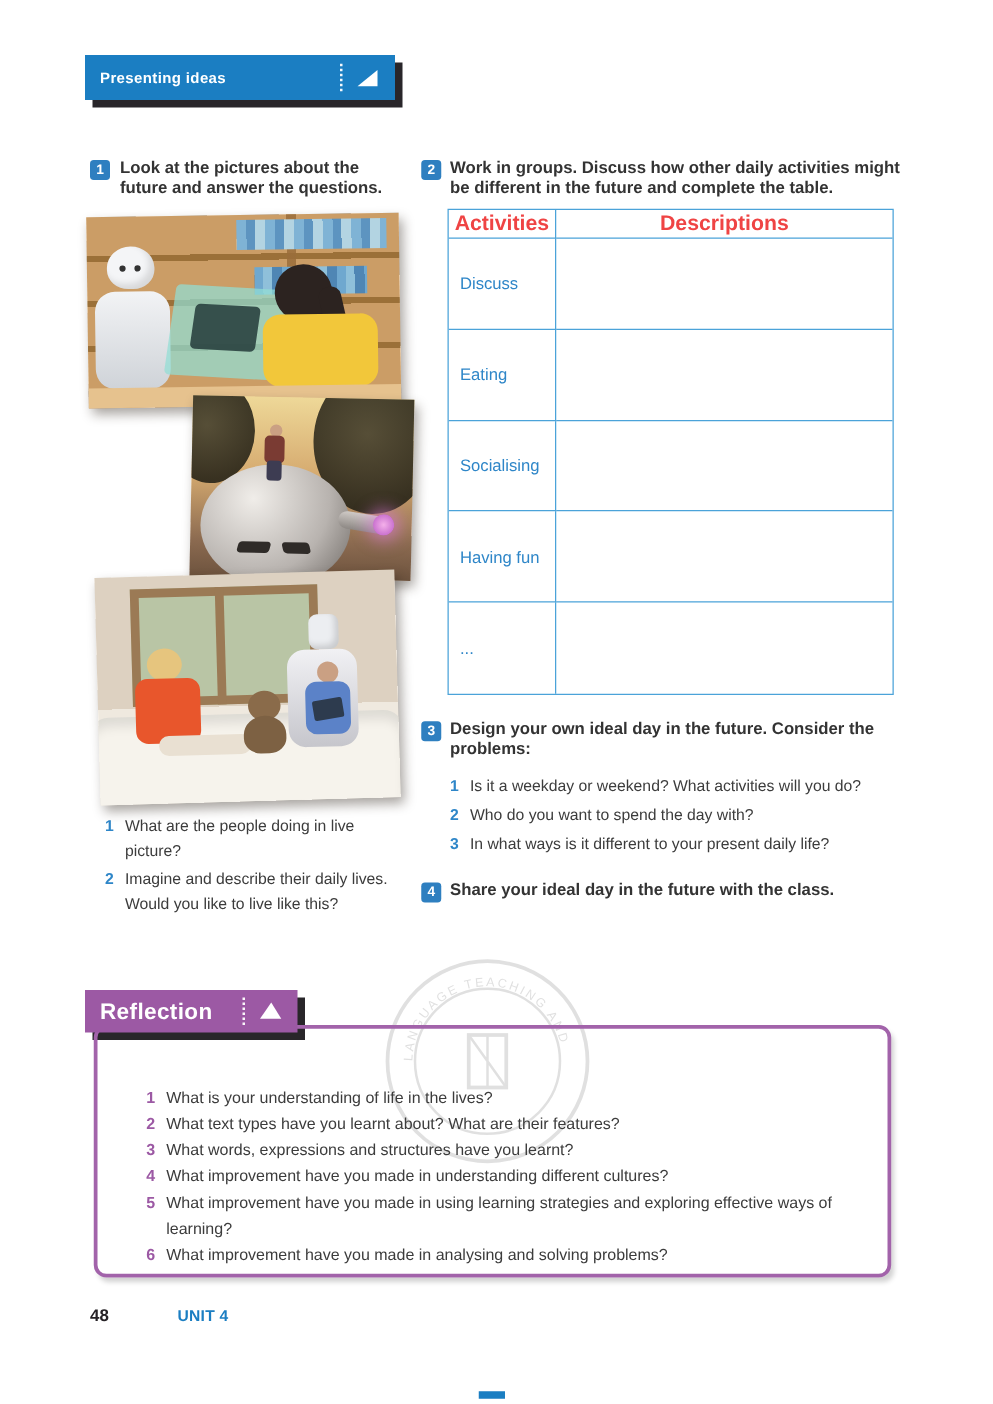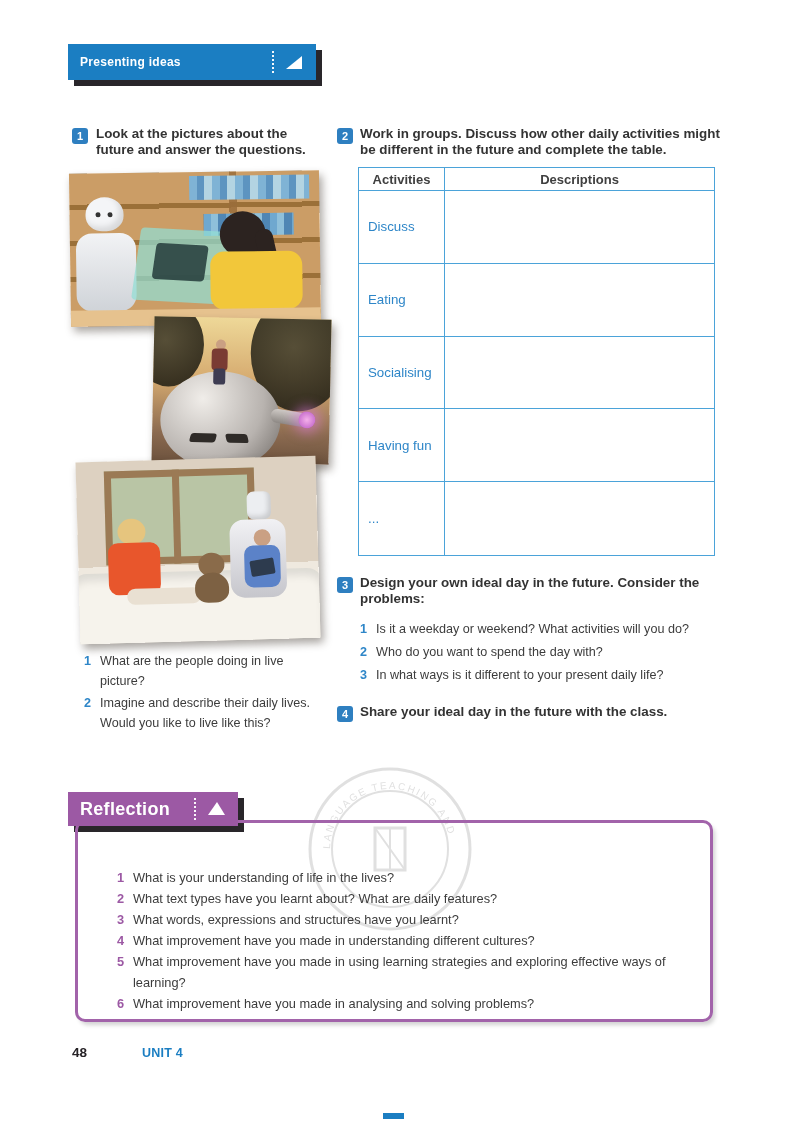--- a/index.html
+++ b/index.html
@@ -80,21 +80,21 @@
   #photo3 .teddy-head{left:120px;top:94px;width:26px;height:24px;background:#8a6b4a;border-radius:50%;}
   #photo3 .teddy-body{left:116px;top:114px;width:34px;height:30px;background:#7d6143;border-radius:50% 50% 40% 40%;}
 
   
   .tbl{position:absolute;left:358px;top:167px;width:357px;height:389px;box-sizing:border-box;
        border:1.5px solid #4ba3d9;display:grid;grid-template-columns:86px 1fr;grid-template-rows:23px repeat(5,1fr);}
   .tbl .cell{border-color:#4ba3d9;border-style:solid;border-width:0;box-sizing:border-box;}
   .tbl .c1{border-right-width:1.5px;}
   .tbl .rb{border-bottom-width:1.5px;}
   .tbl .hd{display:flex;align-items:center;justify-content:center;
-           color:#404040;font-weight:bold;font-size:13px;}
+           color:#ef4444;font-weight:bold;font-size:17px;}
   .tbl .act{display:flex;align-items:center;padding-left:9px;color:#2e86c8;font-size:13.3px;}
 
   
   #refl-box{position:absolute;left:75px;top:820px;width:638px;height:202px;box-sizing:border-box;
             border:3px solid #a263aa;border-radius:10px;z-index:2;background:transparent;
             box-shadow:3px 4px 4px -1px rgba(0,0,0,.18);}
   #refl-intro{position:absolute;left:117px;top:845px;width:575px;font-size:13.2px;font-weight:600;color:#333;z-index:3;}
   #refl-items{position:absolute;left:117px;top:867px;width:556px;z-index:3;}
   #refl-items .q{font-size:12.8px;line-height:21px;}
   #refl-items .qn{color:#9c59a4;}
@@ -245,21 +245,21 @@
     </svg>
   </div>
 
   <div id="refl-items" class="qlist">
     <div class="q">
       <span class="qn">1</span>
       <span>What is your understanding of life in the lives?</span>
     </div>
     <div class="q">
       <span class="qn">2</span>
-      <span>What text types have you learnt about? What are daily features?</span>
+      <span>What text types have you learnt about? What are their features?</span>
     </div>
     <div class="q">
       <span class="qn">3</span>
       <span>What words, expressions and structures have you learnt?</span>
     </div>
     <div class="q">
       <span class="qn">4</span>
       <span>What improvement have you made in understanding different cultures?</span>
     </div>
     <div class="q">

